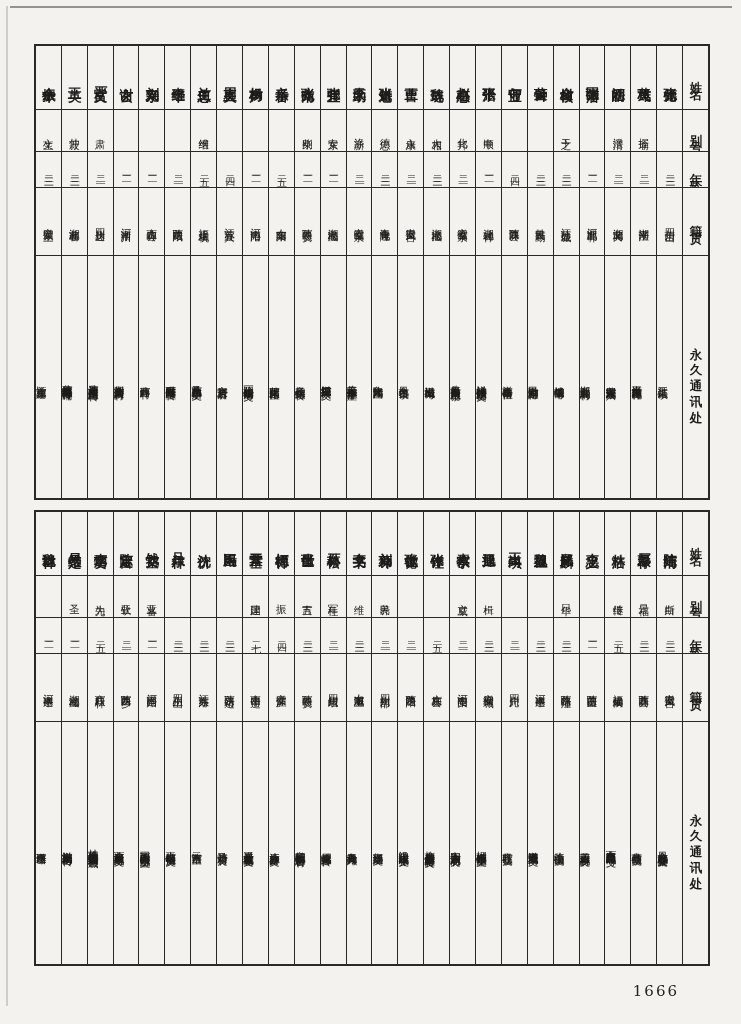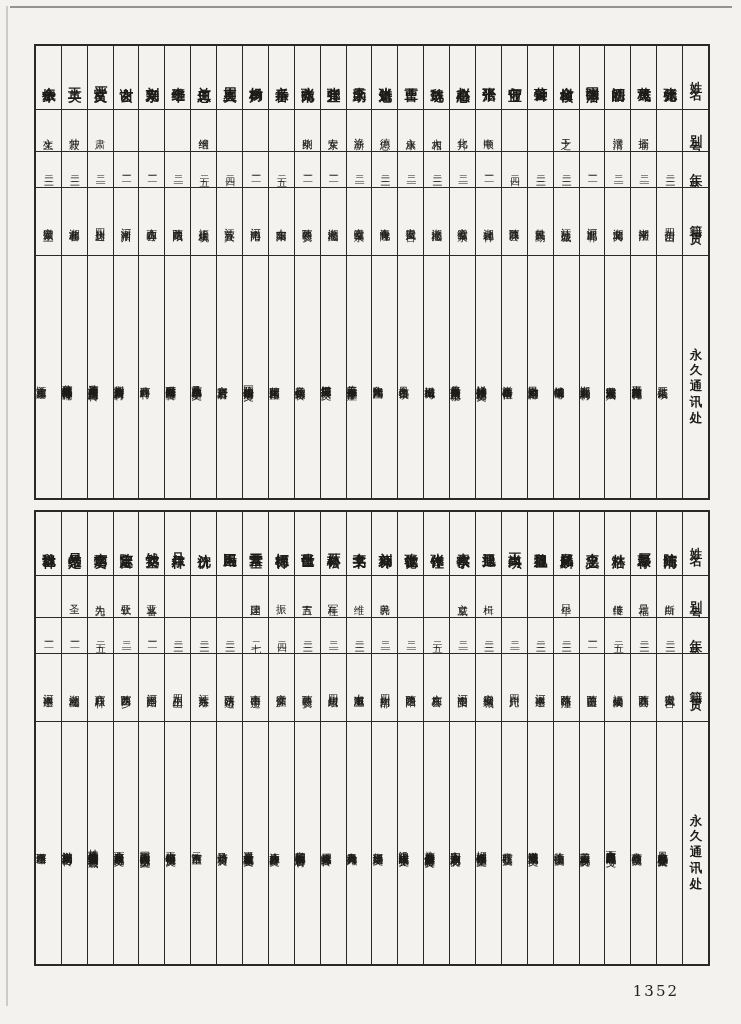--- a/index.html
+++ b/index.html
@@ -973,13 +973,13 @@
       </div>
       <div class="cell row-native">
         <span class="vtext">河南遂平</span>
       </div>
       <div class="cell row-addr">
         <span class="vtext">遂平西岳塚</span>
       </div>
     </div>
   </div>
 
-<div class="page-number">1352</div>
+<div class="page-number">1666</div>
 
 </body></html>

